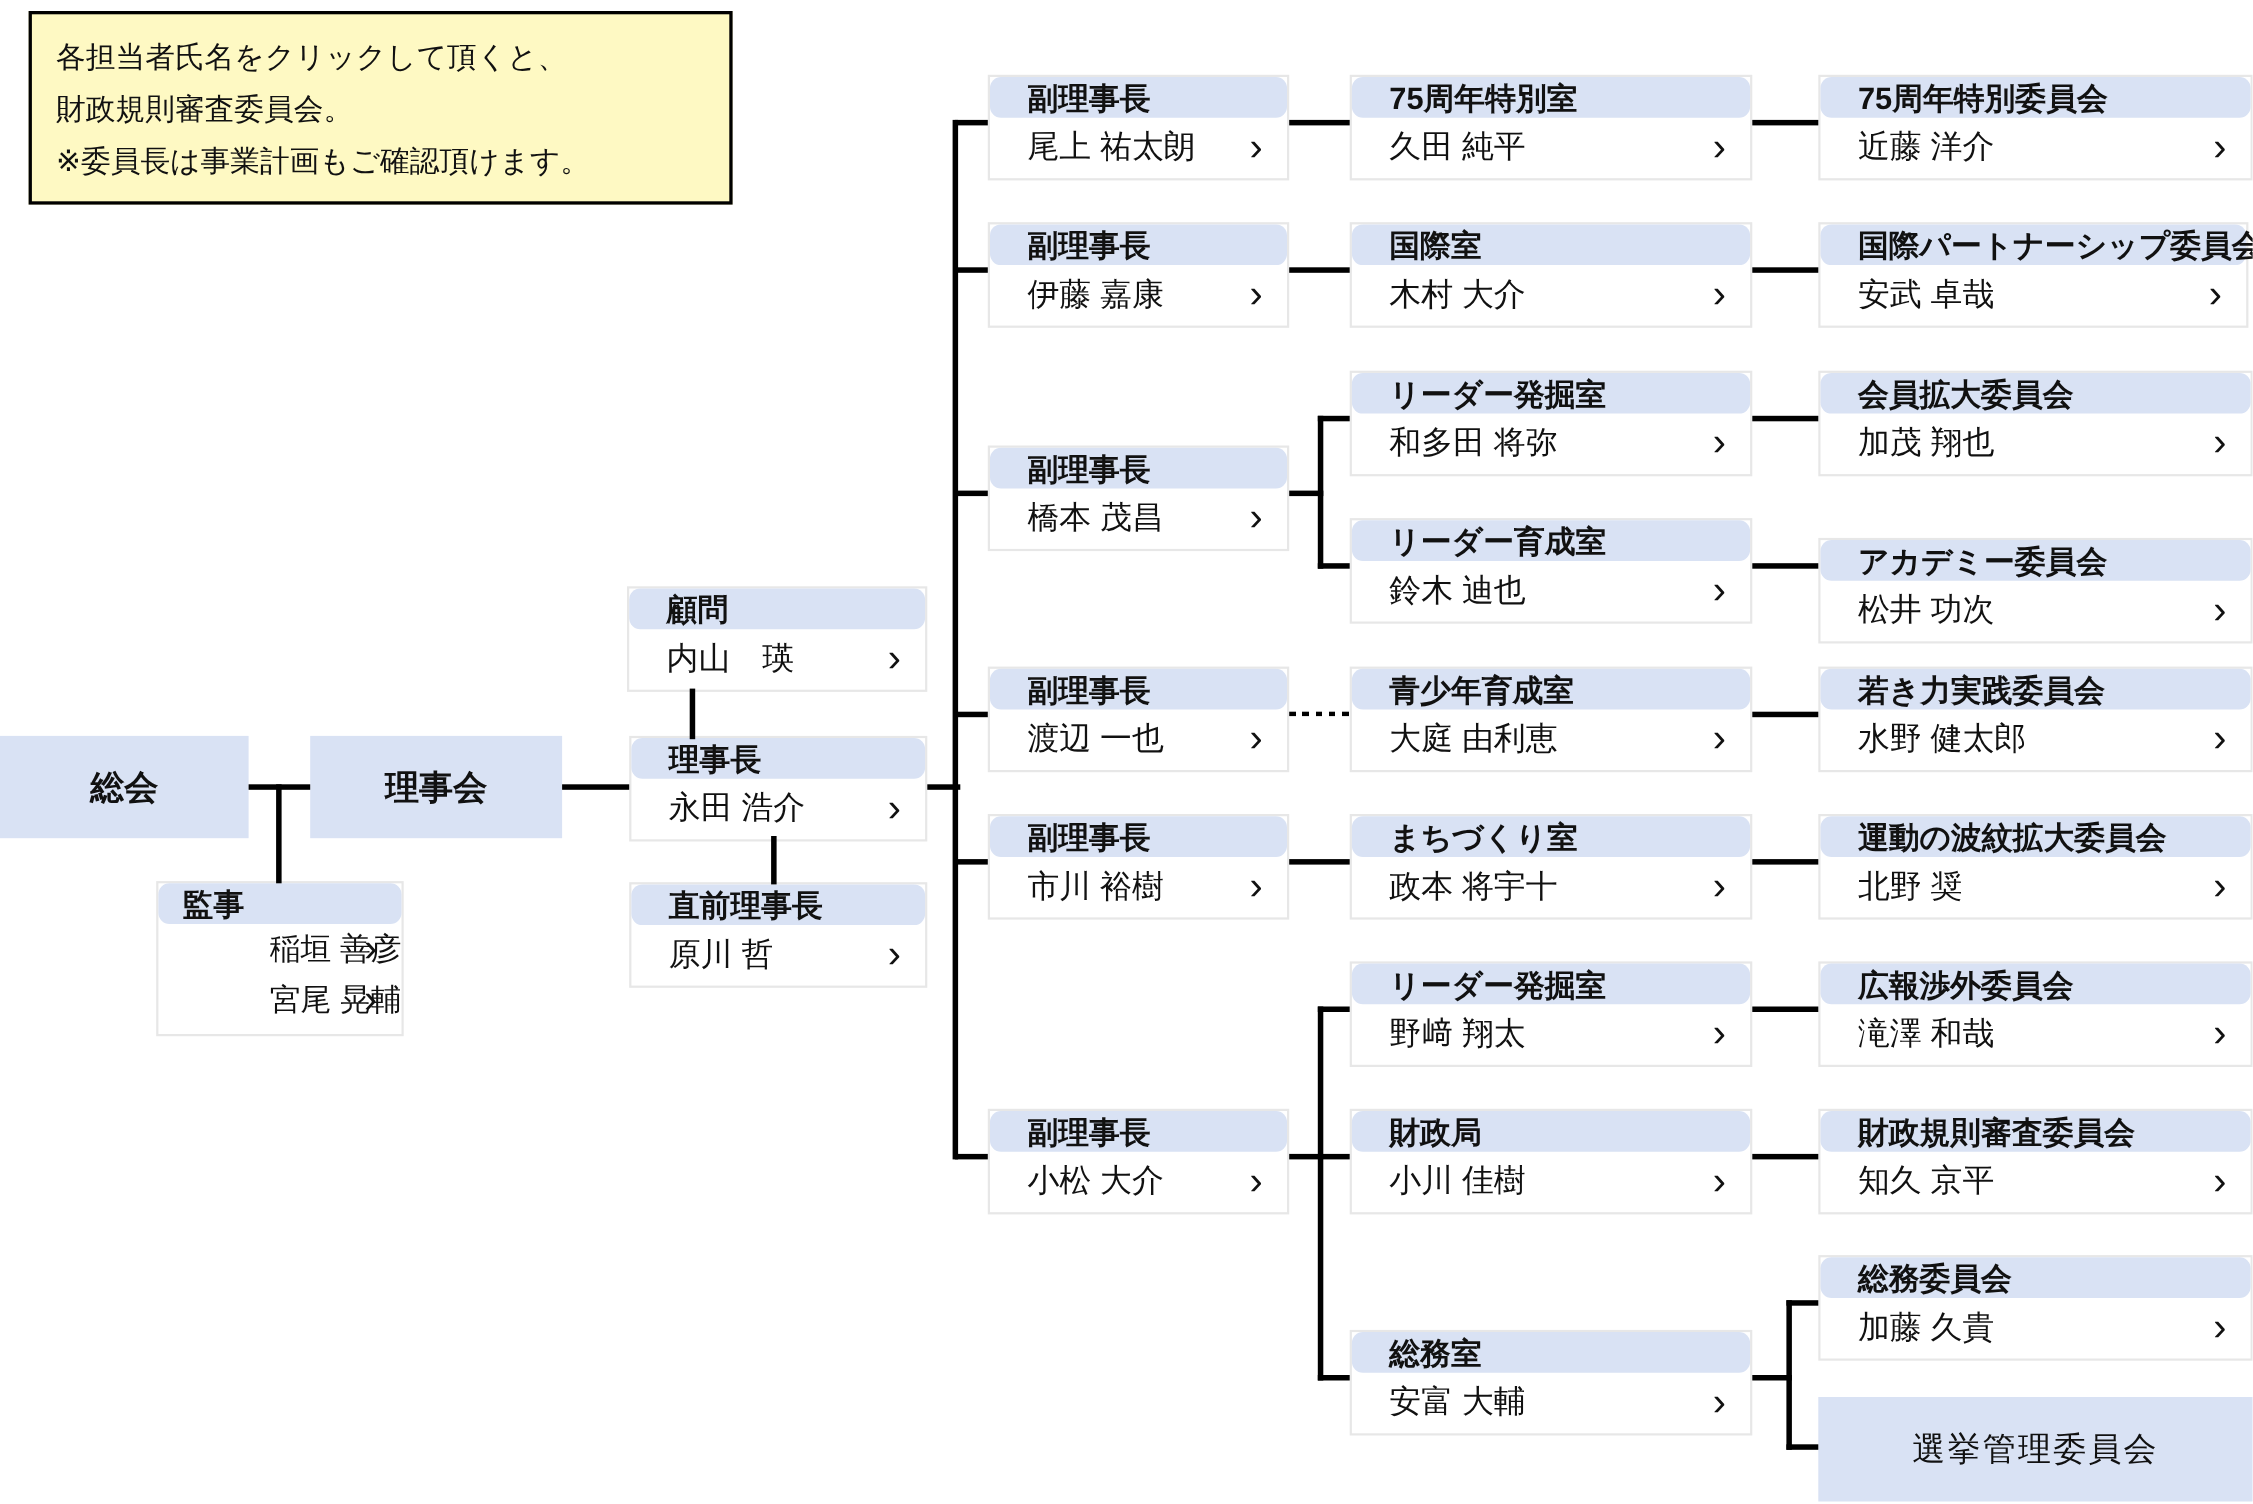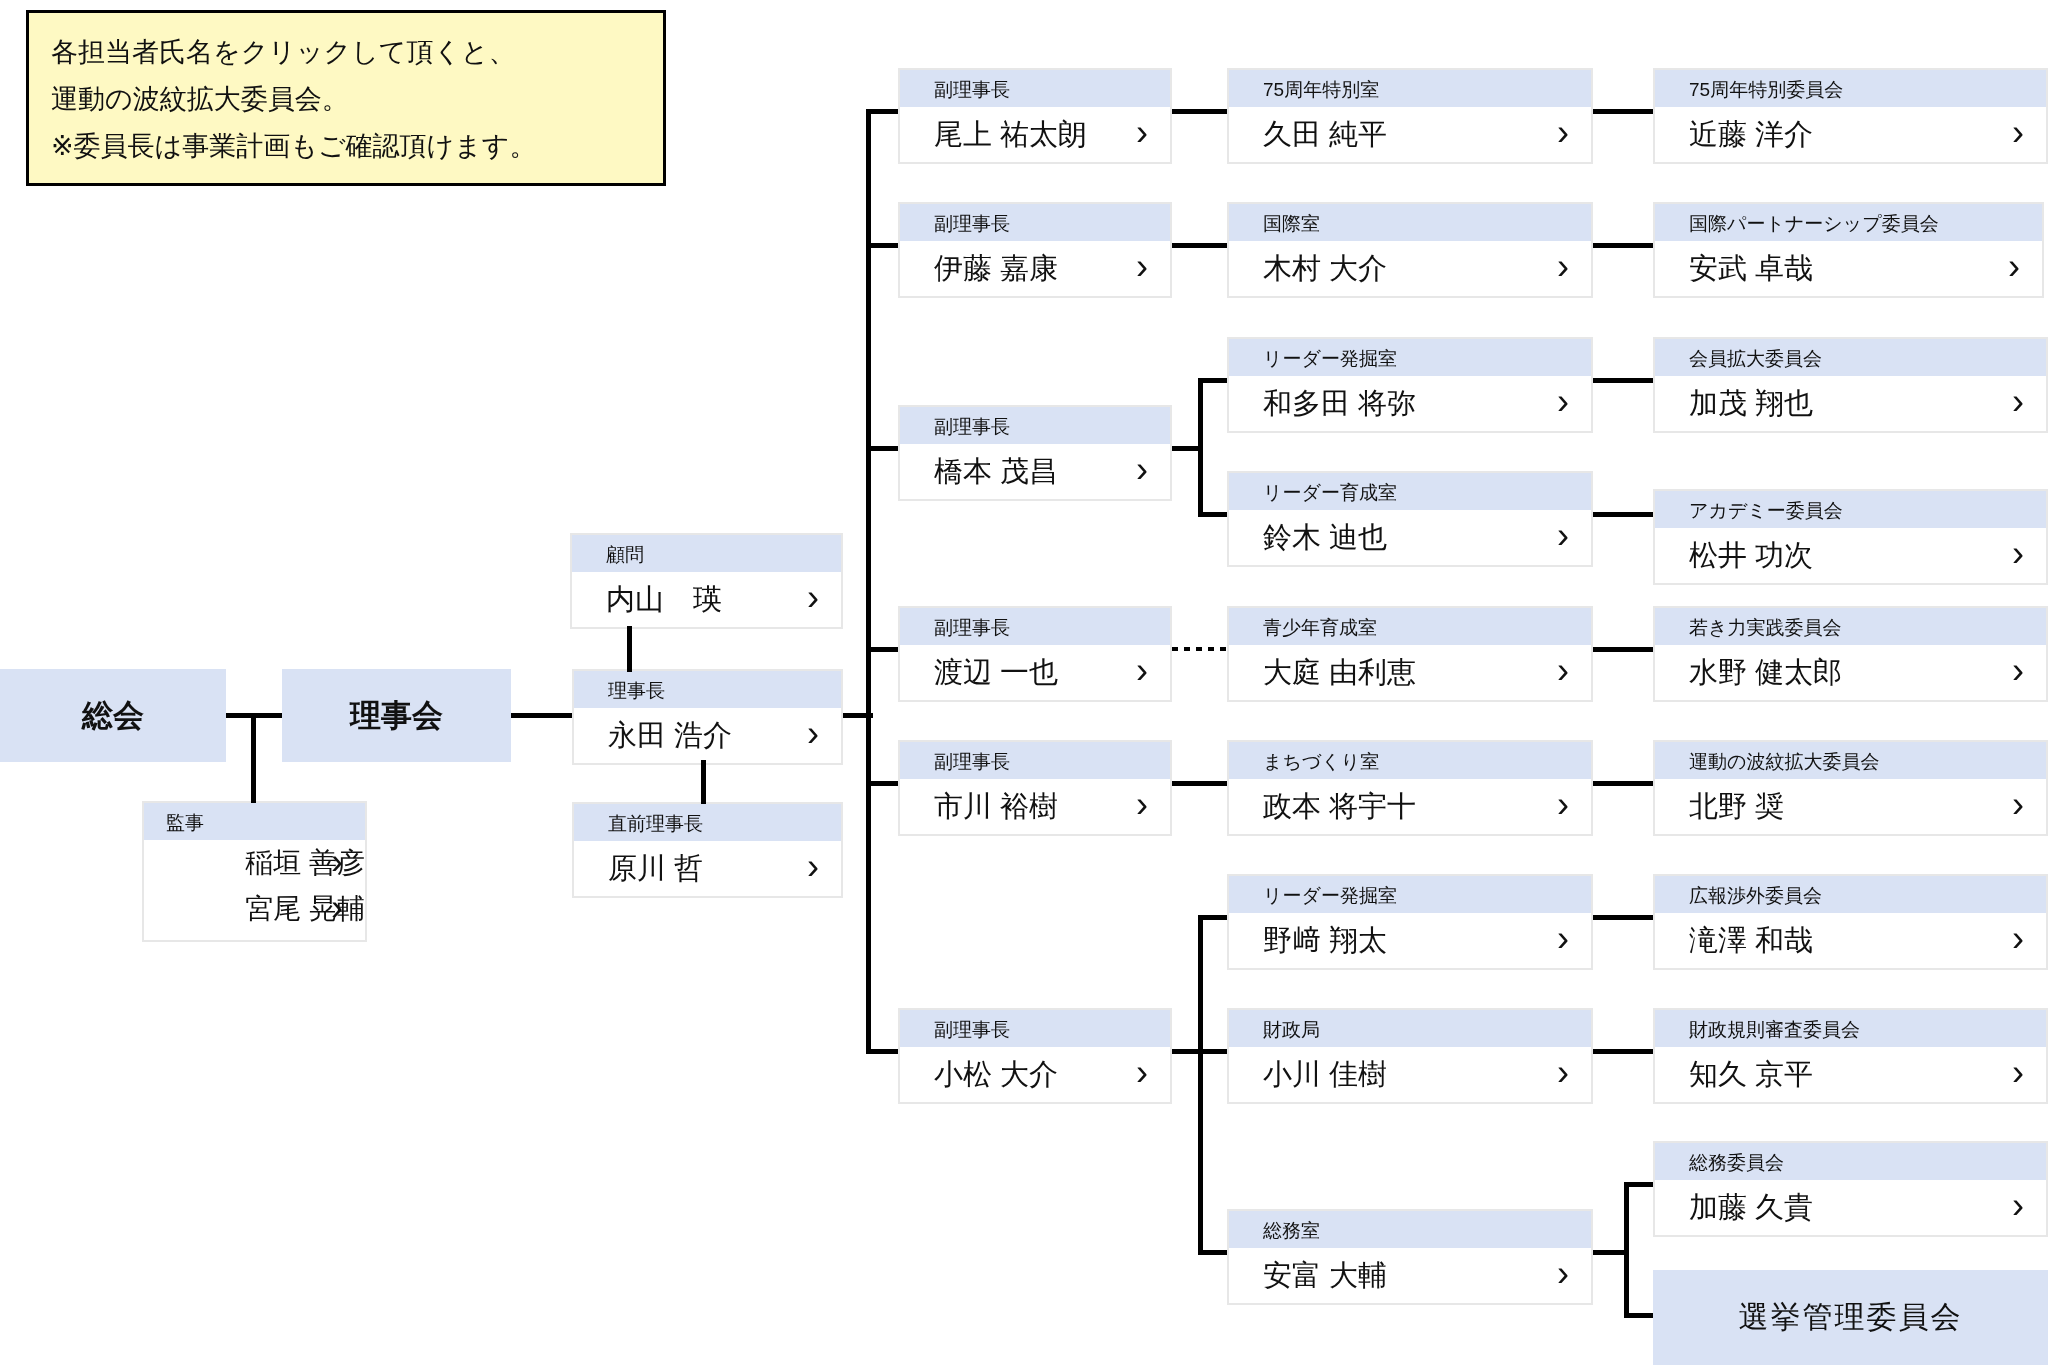--- a/index.html
+++ b/index.html
@@ -1,22 +1,22 @@
 <!DOCTYPE html>
 <html style="--hdr: #d9e2f4; --line: #000000;"><head>
 <meta charset="utf-8">
 <style>
   html,body{margin:0;padding:0;background:#fff;}
   .canvas{position:relative;width:2048px;height:1367px;overflow:hidden;background:#fff;
           font-family:"Liberation Sans","DejaVu Sans",sans-serif;color:#111;}
 
   
   .node{position:absolute;background:#fff;border:2px solid #e7e7e7;box-sizing:border-box;}
-  .node .hdr{background:var(--hdr,#d9e2f4);font-weight:normal;font-size:19px;height:37px;
-             line-height:39px;padding-left:34px;white-space:nowrap;}
+  .node .hdr{background:var(--hdr,#d9e2f4);font-weight:bold;font-size:28px;height:37px;
+             line-height:39px;padding-left:34px;white-space:nowrap;border-radius:10px;}
   .node .row{position:relative;height:55px;line-height:54px;font-size:29px;
              padding-left:34px;white-space:nowrap;cursor:pointer;}
   .node.kanji .hdr{padding-left:22px;}
   .node.kanji .row{height:46px;line-height:46px;padding-left:22px;font-size:28px;text-align:right;}
   .node.kanji{padding-bottom:8px;}
   .chev{position:absolute;right:22px;top:-1px;font-size:36px;font-weight:500;}
 
   .solid{position:absolute;background:var(--hdr,#d9e2f4);display:flex;align-items:center;
          justify-content:center;font-weight:bold;font-size:31px;box-sizing:border-box;}
   .solid.normal{font-weight:normal;font-size:30px;letter-spacing:2px;}
@@ -31,21 +31,21 @@
            box-sizing:border-box;padding:16px 0 0 22px;background:#fef9c3;}
   .notebox div{font-size:27px;line-height:47px;white-space:nowrap;}
 </style>
 </head>
 <body>
 
 <div class="canvas">
 
   <div class="notebox">
     <div>各担当者氏名をクリックして頂くと、</div>
-    <div>運動の波紋拡大委員会。</div>
+    <div>財政規則審査委員会。</div>
     <div>※委員長は事業計画もご確認頂けます。</div>
   </div>
 
   <div class="solid" style="left:0;top:669px;width:226px;height:93px">総会</div>
   <div class="solid" style="left:282px;top:669px;width:229px;height:93px">理事会</div>
 
   <div class="node kanji" style="left:142px;top:801px;width:225px">
     <div class="hdr">監事</div>
     <div class="row">
       <span>稲垣 善彦</span>

